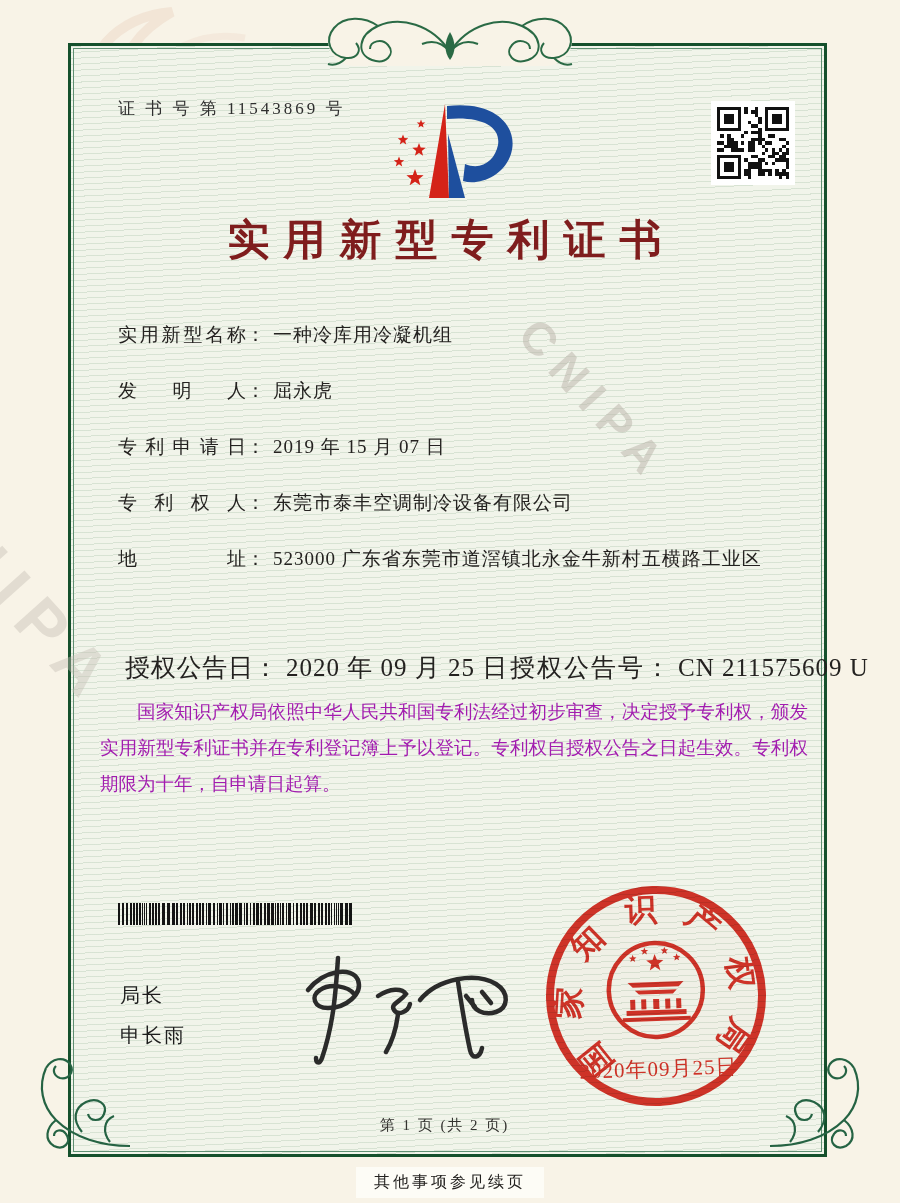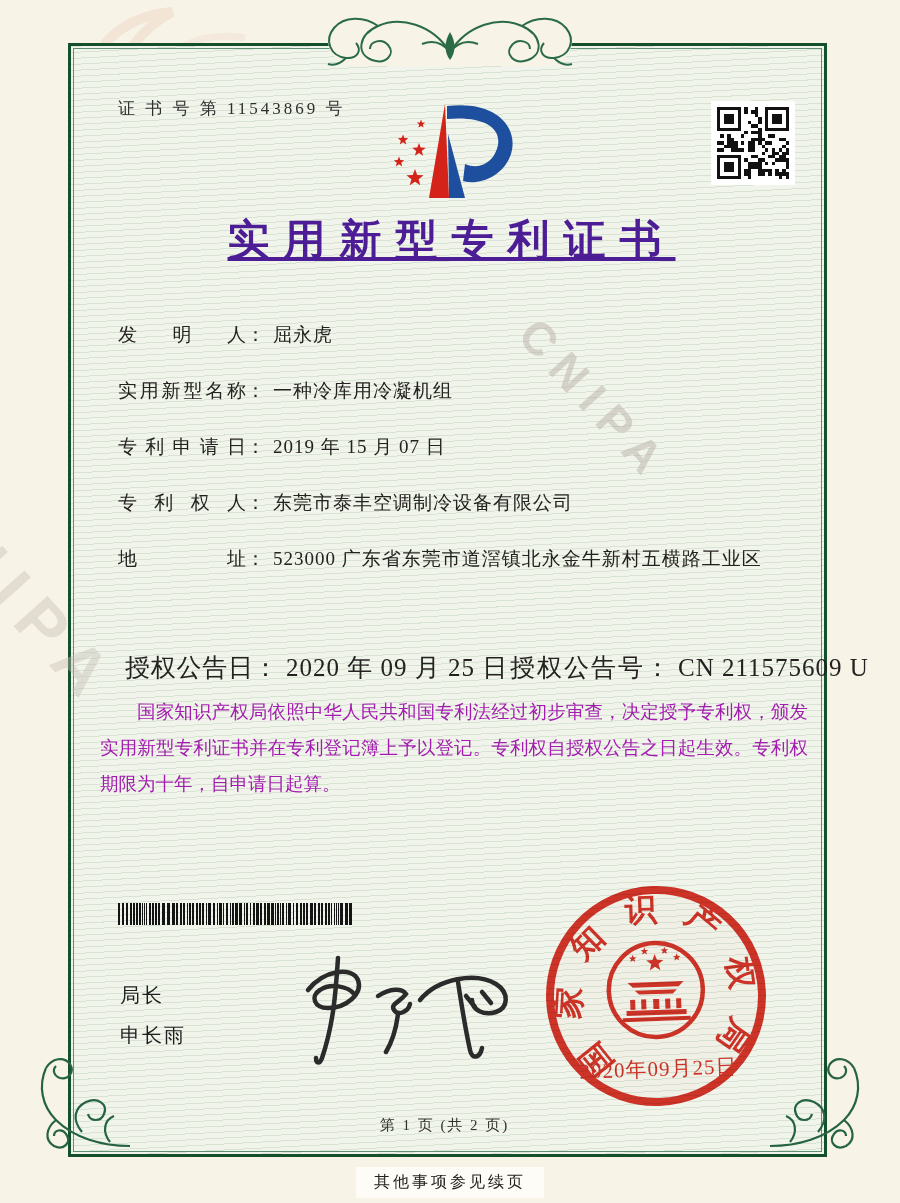--- a/index.html
+++ b/index.html
@@ -14,21 +14,21 @@
 
   .abs{position:absolute;}
   .wm{position:absolute;font-family:"Liberation Sans",sans-serif;font-weight:700;
       color:rgba(186,178,168,.5);pointer-events:none;white-space:nowrap;}
   .wm1{left:548px;top:308px;font-size:46px;letter-spacing:12px;transform:rotate(48deg);transform-origin:left top;}
   .wm2{left:-52px;top:462px;font-size:66px;letter-spacing:16px;transform:rotate(48deg);transform-origin:left top;color:rgba(196,188,178,.42);}
 
   .cert-no{left:118px;top:97px;font-size:17px;letter-spacing:3px;color:#2f2f2f;}
 
   .title{left:68px;top:212px;width:753px;text-align:center;font-size:42px;font-weight:700;
-         letter-spacing:14px;text-indent:14px;color:#4c1d95;text-decoration:underline;}
+         letter-spacing:14px;text-indent:14px;color:#7f1d1d;}
 
   .fields{left:118px;top:322px;width:670px;}
   .frow{height:56px;font-size:19px;color:#242220;white-space:nowrap;}
   .flabel{display:inline-block;width:128px;text-align:justify;text-align-last:justify;vertical-align:top;}
   .fcolon{display:inline-block;}
   .fvalue{display:inline-block;margin-left:8px;letter-spacing:1px;}
 
   .grant-row{left:125px;top:651px;width:670px;height:30px;font-size:25px;color:#242220;}
   .grant-pair{position:absolute;top:0;white-space:nowrap;}
   .gp1{left:0;}
@@ -246,24 +246,24 @@
           <rect x="18" y="20" width="1" height="1"></rect>
           <rect x="20" y="20" width="1" height="1"></rect>
         </g>
     </svg>
   </div>
 
   <div class="abs title">实用新型专利证书</div>
 
   <div class="abs fields">
     <div class="frow">
+      <span class="flabel">实用新型名称</span><span class="fcolon">：</span><span class="fvalue">一种冷库用冷凝机组</span>
+    </div>
+    <div class="frow">
       <span class="flabel">发明人</span><span class="fcolon">：</span><span class="fvalue">屈永虎</span>
-    </div>
-    <div class="frow">
-      <span class="flabel">实用新型名称</span><span class="fcolon">：</span><span class="fvalue">一种冷库用冷凝机组</span>
     </div>
     <div class="frow">
       <span class="flabel">专利申请日</span><span class="fcolon">：</span><span class="fvalue">2019 年 15 月 07 日</span>
     </div>
     <div class="frow">
       <span class="flabel">专利权人</span><span class="fcolon">：</span><span class="fvalue">东莞市泰丰空调制冷设备有限公司</span>
     </div>
     <div class="frow">
       <span class="flabel">地址</span><span class="fcolon">：</span><span class="fvalue">523000 广东省东莞市道滘镇北永金牛新村五横路工业区</span>
     </div>

